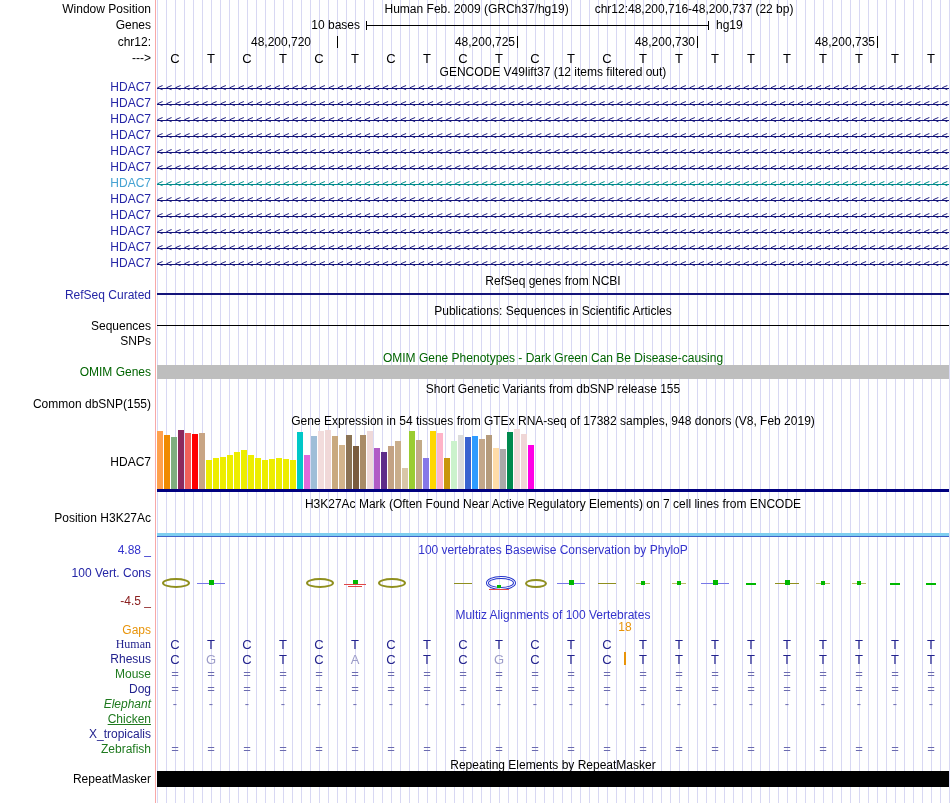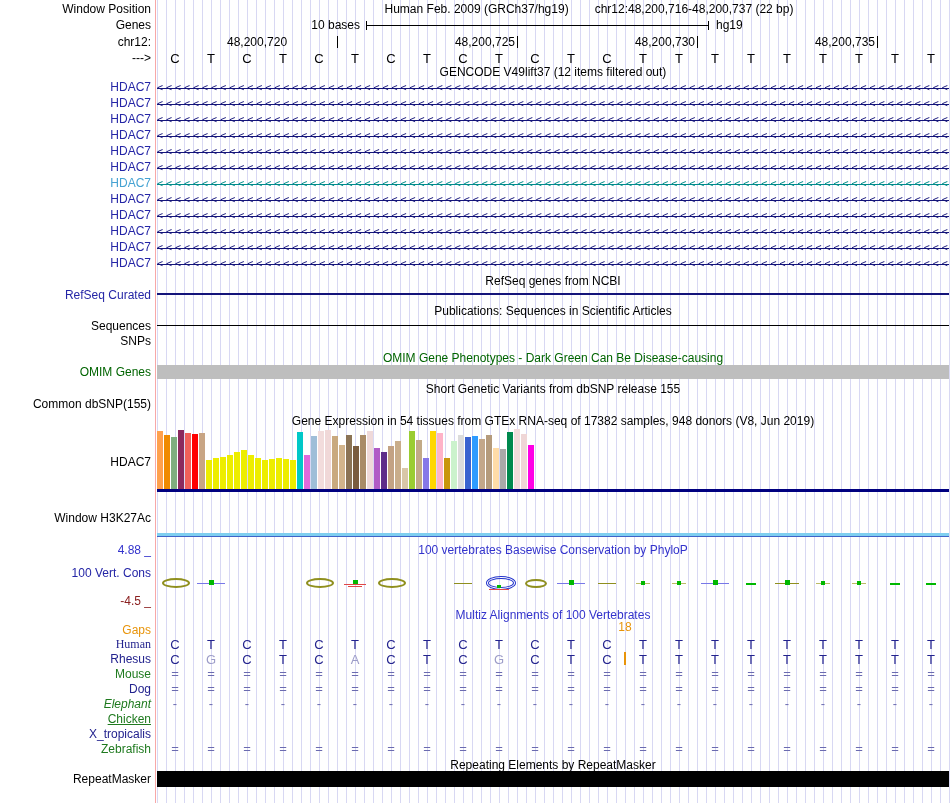--- a/index.html
+++ b/index.html
@@ -52,39 +52,40 @@
   <div class="lbl" style="top:320px">Sequences</div>
   <div class="lbl" style="top:335px">SNPs</div>
 
   <div class="ctitle green" style="top:352px">OMIM Gene Phenotypes - Dark Green Can Be Disease-causing</div>
   <div class="hline" style="top:365px;height:14px;background:var(--gray-bar)"></div>
   <div class="lbl green" style="top:366px">OMIM Genes</div>
 
   <div class="ctitle" style="top:383px">Short Genetic Variants from dbSNP release 155</div>
   <div class="lbl" style="top:398px">Common dbSNP(155)</div>
 
-  <div class="ctitle" style="top:415px">Gene Expression in 54 tissues from GTEx RNA-seq of 17382 samples, 948 donors (V8, Jun 2019)</div>
+  <div class="ctitle" style="top:415px">Gene Expression in 54 tissues from GTEx RNA-seq of 17382 samples, 948 donors (V8, Feb 2019)</div>
   <div class="lbl" style="top:456px">HDAC7</div>
   <div class="hline" style="top:489px;height:3px;background:var(--gtex-baseline)"></div>
 
-  <div class="lbl" style="top:512px">Window H3K27Ac</div>
+  <div class="ctitle" style="top:498px">H3K27Ac Mark (Often Found Near Active Regulatory Elements) on 7 cell lines from ENCODE</div>
+  <div class="lbl" style="top:512px">Position H3K27Ac</div>
   <div class="hline" style="top:533px;height:3px;background:var(--h3k-blue)"></div>
   <div class="hline" style="top:536px;height:1px;background:var(--h3k-base)"></div>
 
   <div class="ctitle blue" style="top:544px">100 vertebrates Basewise Conservation by PhyloP</div>
   <div class="lbl blue" style="top:544px">4.88 _</div>
   <div class="lbl navy" style="top:567px">100 Vert. Cons</div>
   <div class="lbl darkred" style="top:595px">-4.5 _</div>
 
   <div class="ctitle blue" style="top:609px">Multiz Alignments of 100 Vertebrates</div>
 
   <div class="ctitle" style="top:759px">Repeating Elements by RepeatMasker</div>
   <div class="hline" style="top:771px;height:16px;background:#000"></div>
   <div class="lbl" style="top:773px">RepeatMasker</div>
-<div class="abs" style="top: 36px; left: 227px; width: 108px; text-align: left;">48,200,720</div>
+<div class="abs" style="top: 36px; left: 227px; width: 108px; text-align: center;">48,200,720</div>
     <div class="abs" style="top: 36px; left: 337px; width: 1px; height: 12px; background: rgb(0, 0, 0);"></div>
     <div class="abs" style="top: 36px; left: 407px; width: 108px; text-align: right;">48,200,725</div>
     <div class="abs" style="top: 36px; left: 517px; width: 1px; height: 12px; background: rgb(0, 0, 0);"></div>
     <div class="abs" style="top: 36px; left: 587px; width: 108px; text-align: right;">48,200,730</div>
     <div class="abs" style="top: 36px; left: 697px; width: 1px; height: 12px; background: rgb(0, 0, 0);"></div>
     <div class="abs" style="top: 36px; left: 767px; width: 108px; text-align: right;">48,200,735</div>
     <div class="abs" style="top: 36px; left: 877px; width: 1px; height: 12px; background: rgb(0, 0, 0);"></div>
     <div class="seqletter" style="top: 52px; left: 157px;">C</div>
     <div class="seqletter" style="top: 52px; left: 193px;">T</div>
     <div class="seqletter" style="top: 52px; left: 229px;">C</div>

